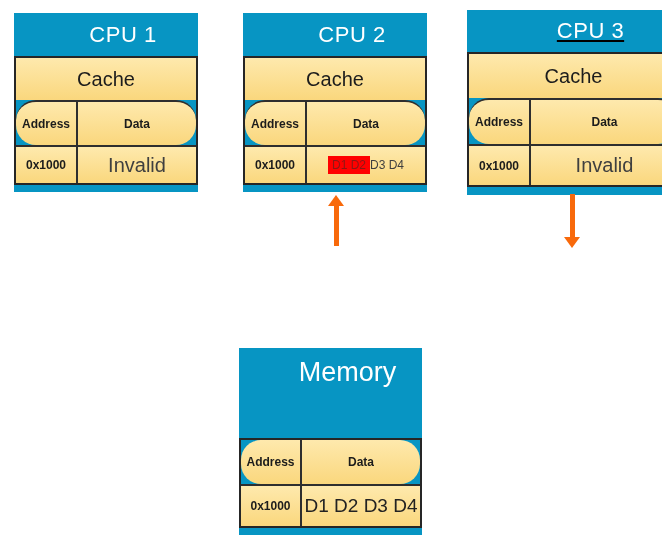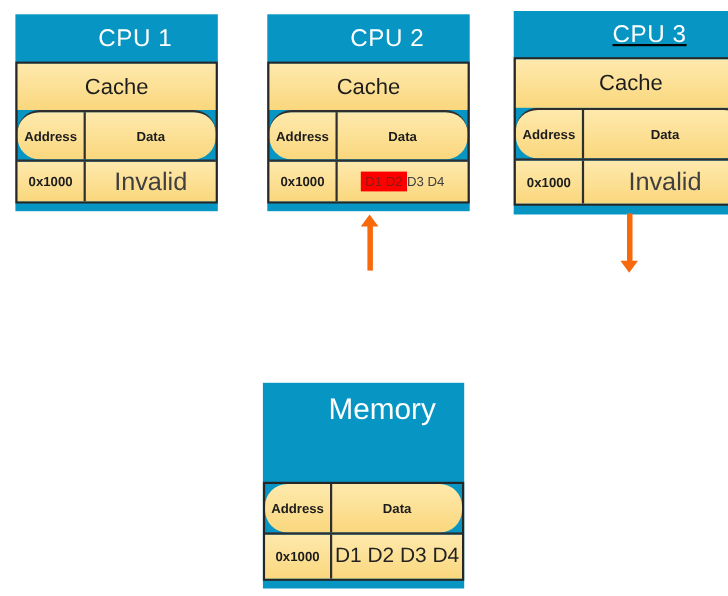--- a/index.html
+++ b/index.html
@@ -59,21 +59,21 @@
   .cpu3 .hdr-row { flex:0 0 46px; }
   .memory .hdr-row { flex:0 0 44px; }
   .data-row { flex:1 1 auto; }
 
   .cell { display:flex; align-items:center; justify-content:center; }
   .addr-cell { flex:0 0 62px; border-right:2px solid #2E2E2E; }
   .memory .addr-cell { flex:0 0 61px; }
   .data-cell { flex:1 1 auto; }
   .hdr-row .cell { font-size:12px; font-weight:bold; color:var(--text-dark); }
   .addr-val { font-size:12px; font-weight:bold; color:var(--text-dark); }
-  .invalid-val { font-size:23px; color:var(--text-gray);text-align:right; }
+  .invalid-val { font-size:20px; color:var(--text-gray);text-align:right; }
   .cpu2-data { font-size:12px; color:var(--text-gray); white-space:nowrap; }
   .hl-red { background:var(--highlight-red-bg); color:var(--highlight-red-text);
             padding:2px 4px; }
   .after-hl { margin-left:0; }
   .mem-data-val { font-size:19px; color:#222; }
 
   .interconnect {
     position:absolute; left:8px; top:246px; width:647px; height:52px;
     background:var(--blue); display:flex; align-items:center; justify-content:center;
     color:#fff; font-size:22px;

